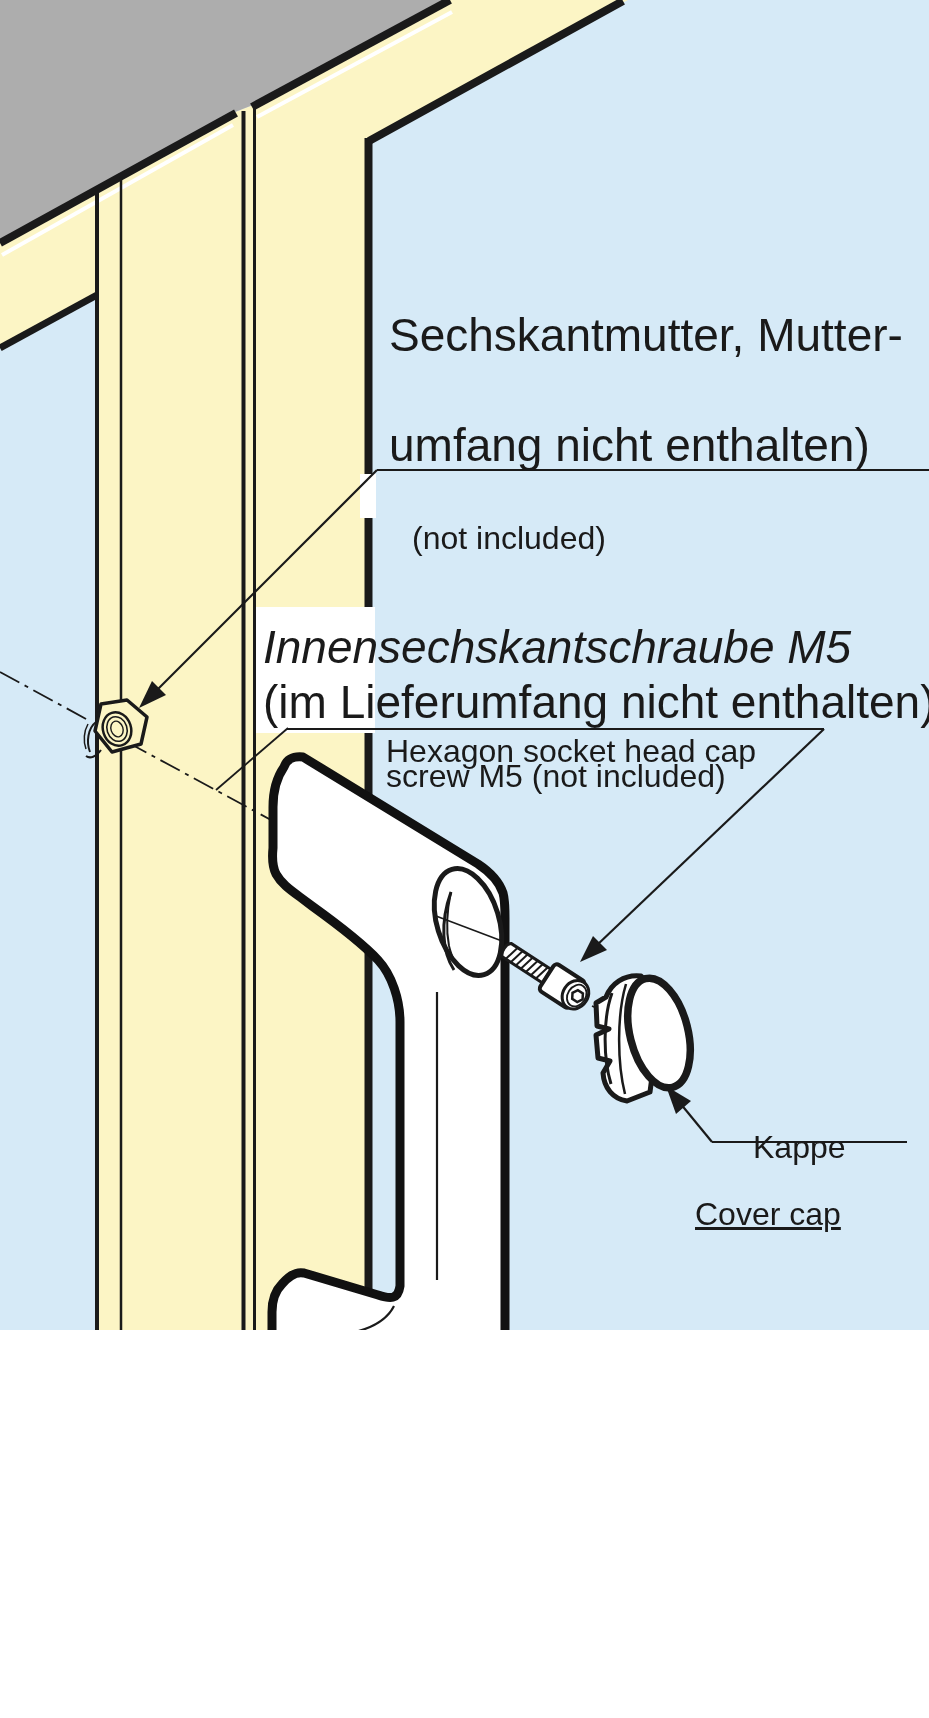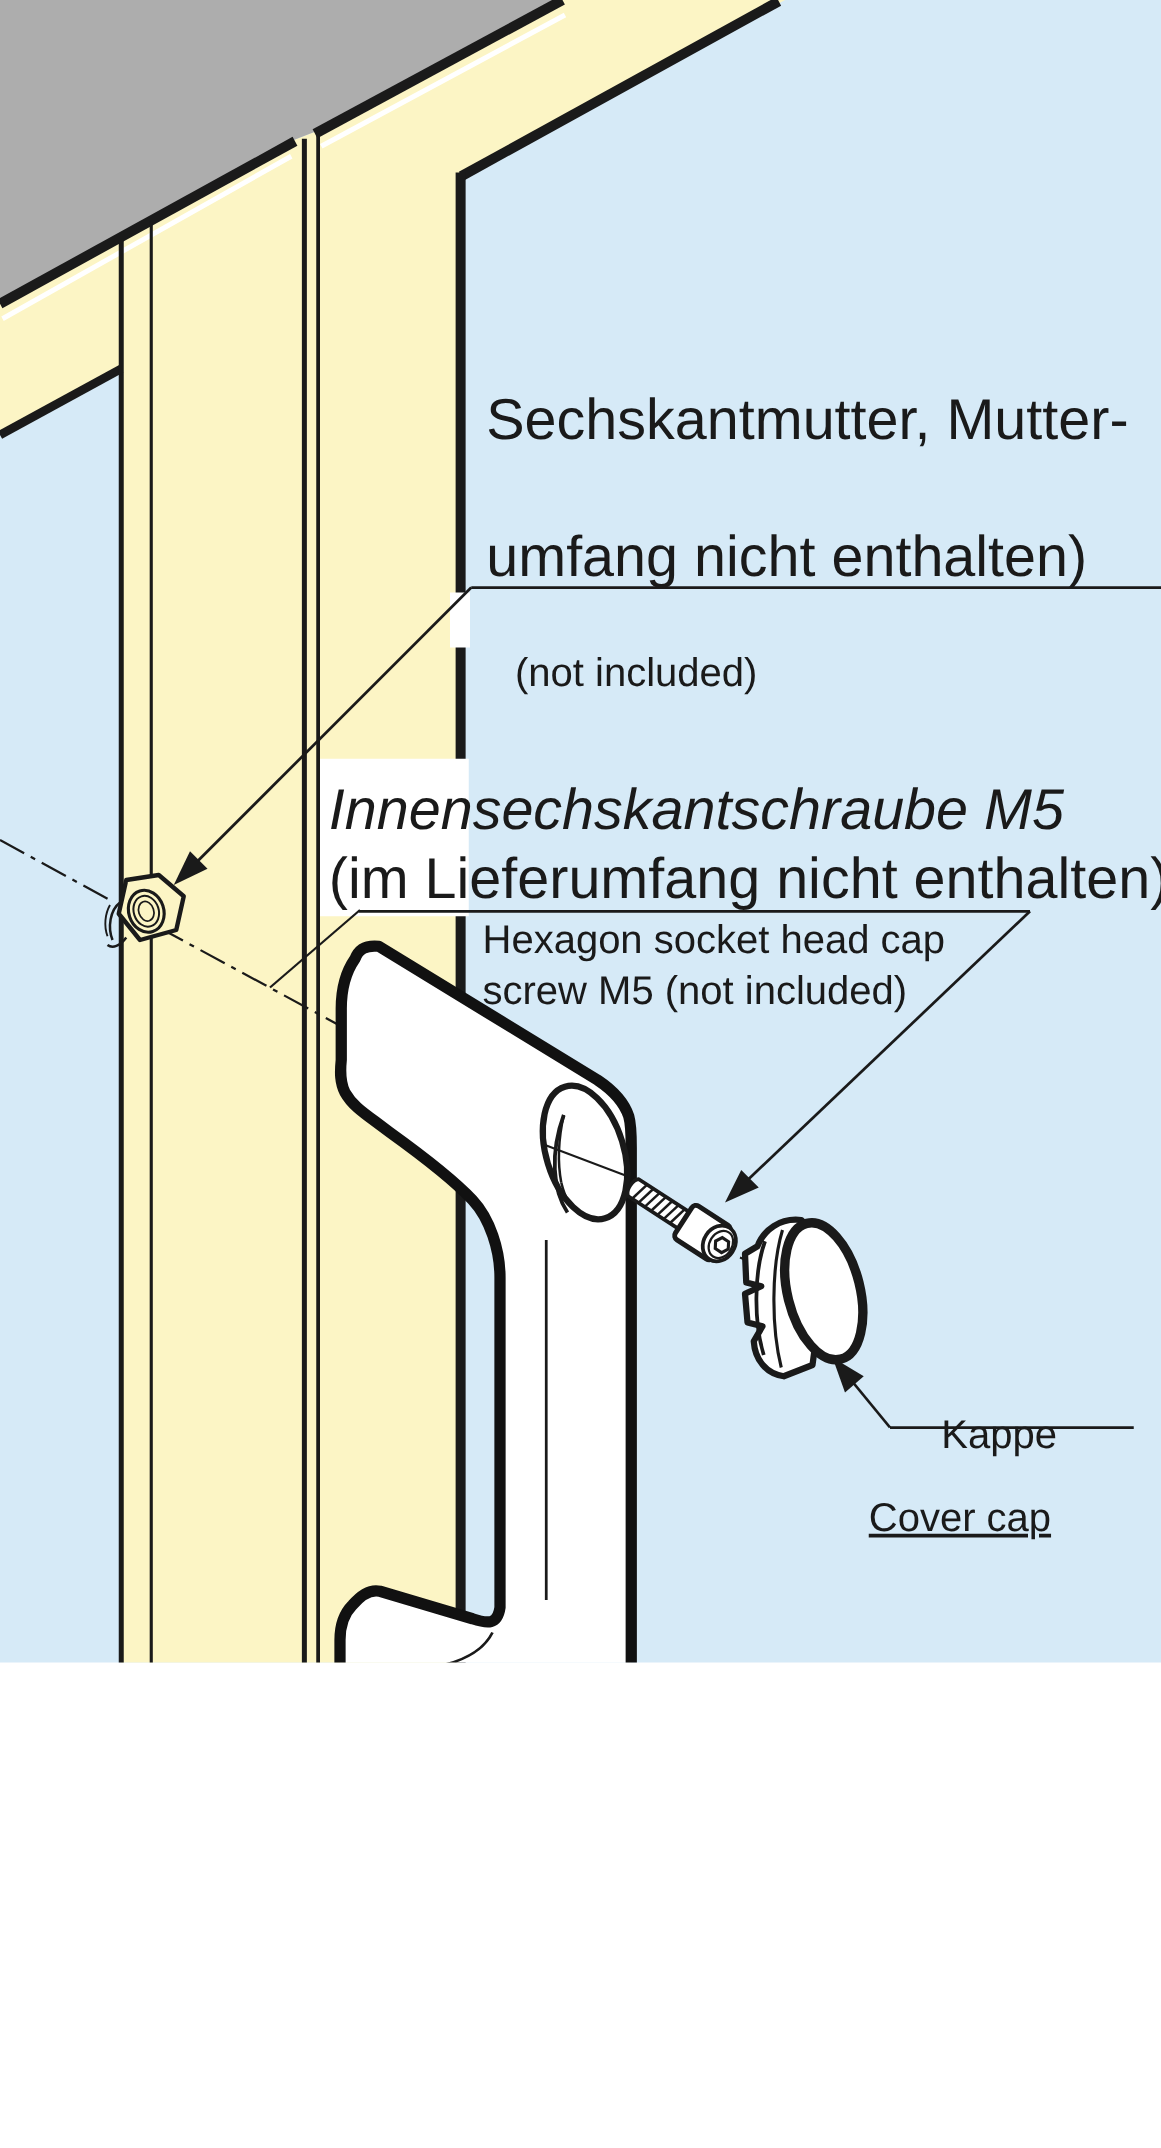--- a/index.html
+++ b/index.html
@@ -117,18 +117,18 @@
   <polygon points="666,1086 676,1114 691,1101" fill="#1a1a1a"></polygon>
 </svg>
 
 <div class="lbl de" style="left:389px;top:308px;">Sechskantmutter, Mutter-</div>
 <div class="lbl de" style="left:389px;top:418px;">umfang nicht enthalten)</div>
 <div class="lbl en" style="left:384px;top:518px;margin-left:28px;">(not included)</div>
 
 <div class="lbl de" style="left:263px;top:620px;font-style:italic;">Innensechskantschraube M5</div>
 <div class="lbl de" style="left:263px;top:675px;">(im Lieferumfang nicht enthalten)</div>
 <div class="lbl en" style="left:386px;top:731px;">Hexagon socket head cap</div>
-<div class="lbl en" style="left:386px;top:772px;">screw M5 (not included)</div>
+<div class="lbl en" style="left:386px;top:756px;">screw M5 (not included)</div>
 
 <div class="lbl big" style="left:753px;top:1076px;">Kappe</div>
 <div class="lbl big" style="left:695px;top:1143px;text-decoration:underline;">Cover cap</div>
 
 </div>
 
 </body></html>

